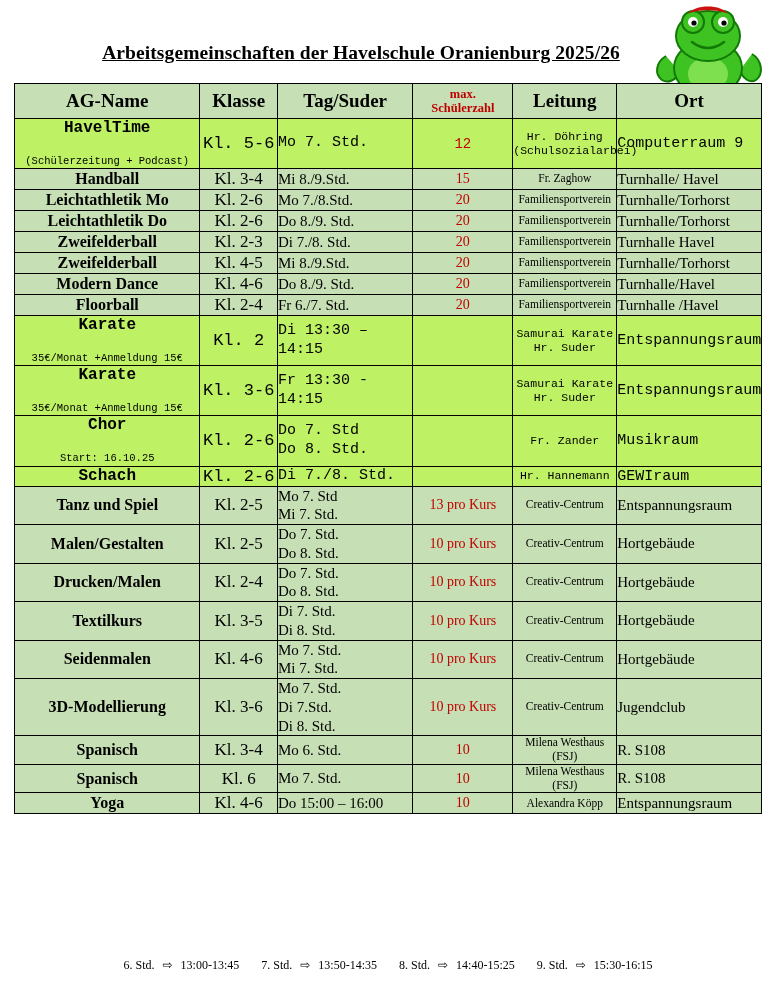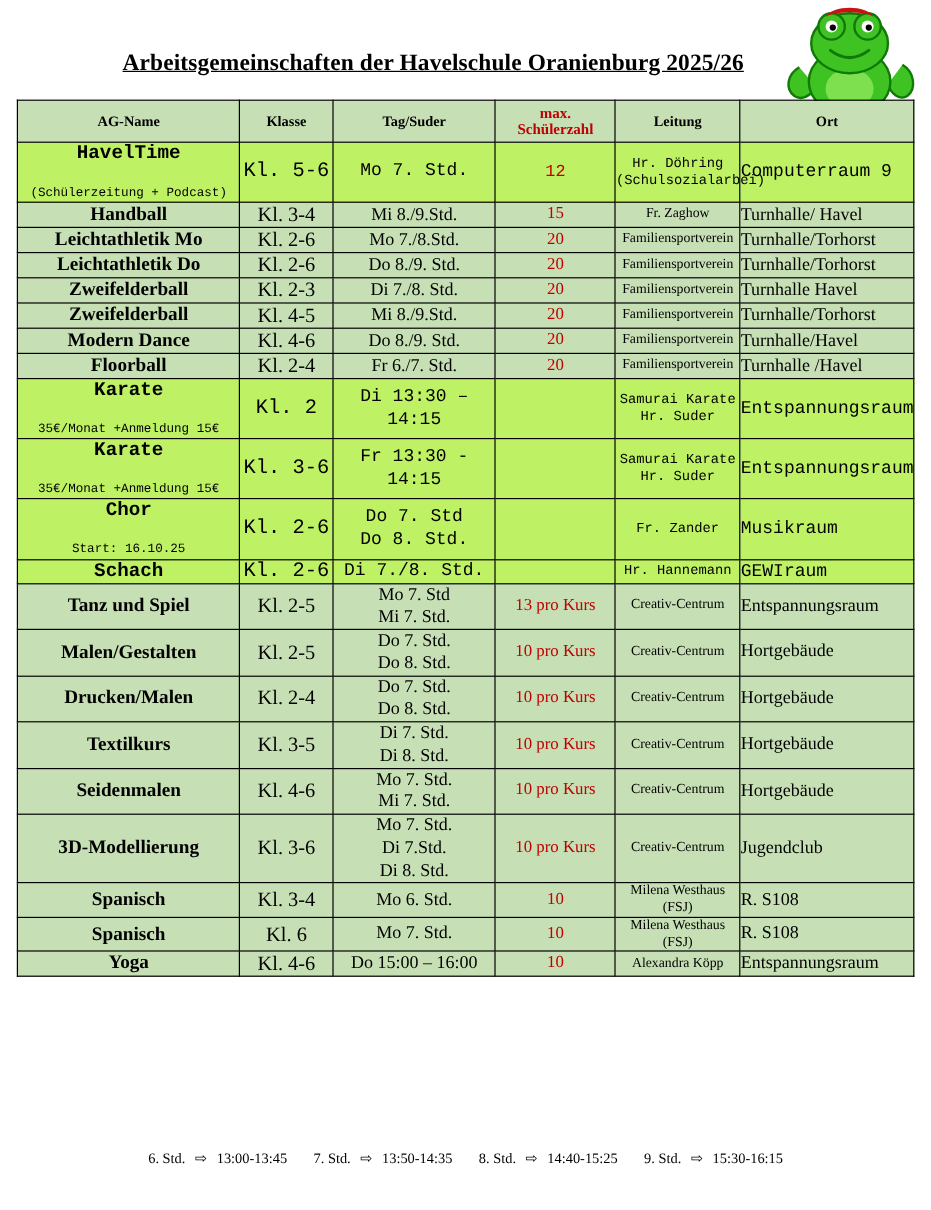--- a/index.html
+++ b/index.html
@@ -50,21 +50,21 @@
     table-layout: fixed;
   }
   table.agtable td, table.agtable th {
     border: 1px solid #000000;
     padding: 0;
     vertical-align: middle;
   }
   thead th {
     background: #c6dfb4;
     height: 34px;
-    font-size: 12px;
+    font-size: 19px;
     font-weight: bold;
     font-family: "Liberation Serif", serif;
   }
   thead th.max-col {
     color: #c00000;
     font-size: 12.5px;
     line-height: 1.15;
   }
   tbody tr.green td {
     background: #c6dfb4;
@@ -85,21 +85,21 @@
     font-size: 10.5px;
     line-height: 1.25;
     margin-top: 18px;
   }
   td.c-klasse {
     text-align: center;
     padding-left: 8px;
     font-size: 17px;
   }
   td.c-tag {
-    text-align: center;
+    text-align: left;
     padding-left: 8px;
     font-size: 15px;
     line-height: 1.25;
     margin-left: 12px;
   }
   td.c-max {
     text-align: center;
     color: #c00000;
     font-size: 14px;
   }

